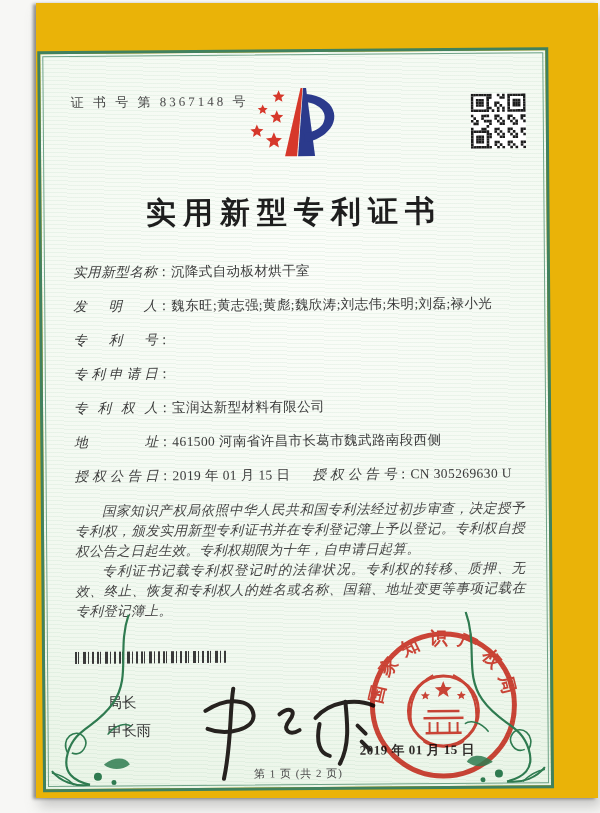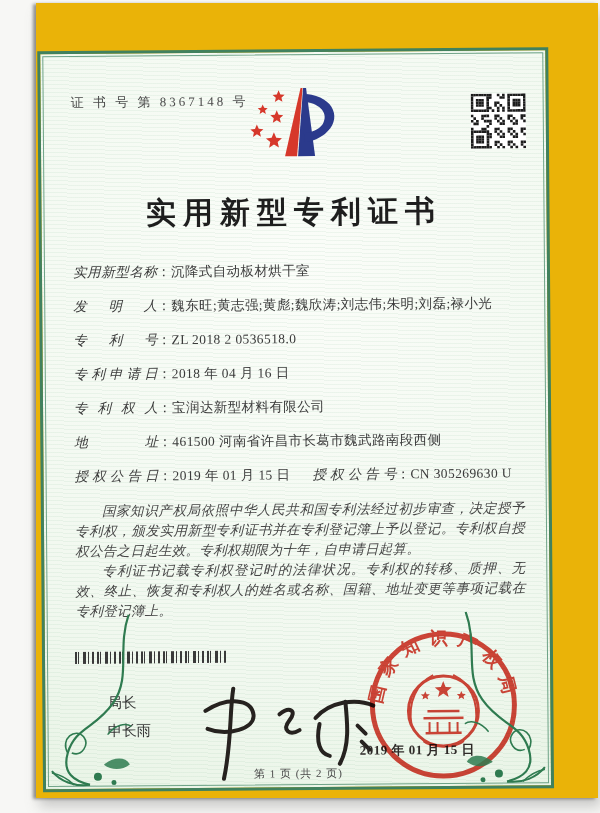--- a/index.html
+++ b/index.html
@@ -296,26 +296,24 @@
           <span class="val">沉降式自动板材烘干室</span>
         </div>
         <div class="row">
           <span class="lbl">发明人</span>
             <span class="colon">：</span>
           <span class="val">魏东旺;黄志强;黄彪;魏欣涛;刘志伟;朱明;刘磊;禄小光</span>
         </div>
         <div class="row">
           <span class="lbl">专利号</span>
             <span class="colon">：</span>
-          <span class="val">ZL 2018 2 0536518.0</span>
         </div>
         <div class="row">
           <span class="lbl">专利申请日</span>
             <span class="colon">：</span>
-          <span class="val">2018 年 04 月 16 日</span>
         </div>
         <div class="row">
           <span class="lbl">专利权人</span>
             <span class="colon">：</span>
           <span class="val">宝润达新型材料有限公司</span>
         </div>
         <div class="row">
           <span class="lbl">地址</span>
             <span class="colon">：</span>
           <span class="val">461500 河南省许昌市长葛市魏武路南段西侧</span>

